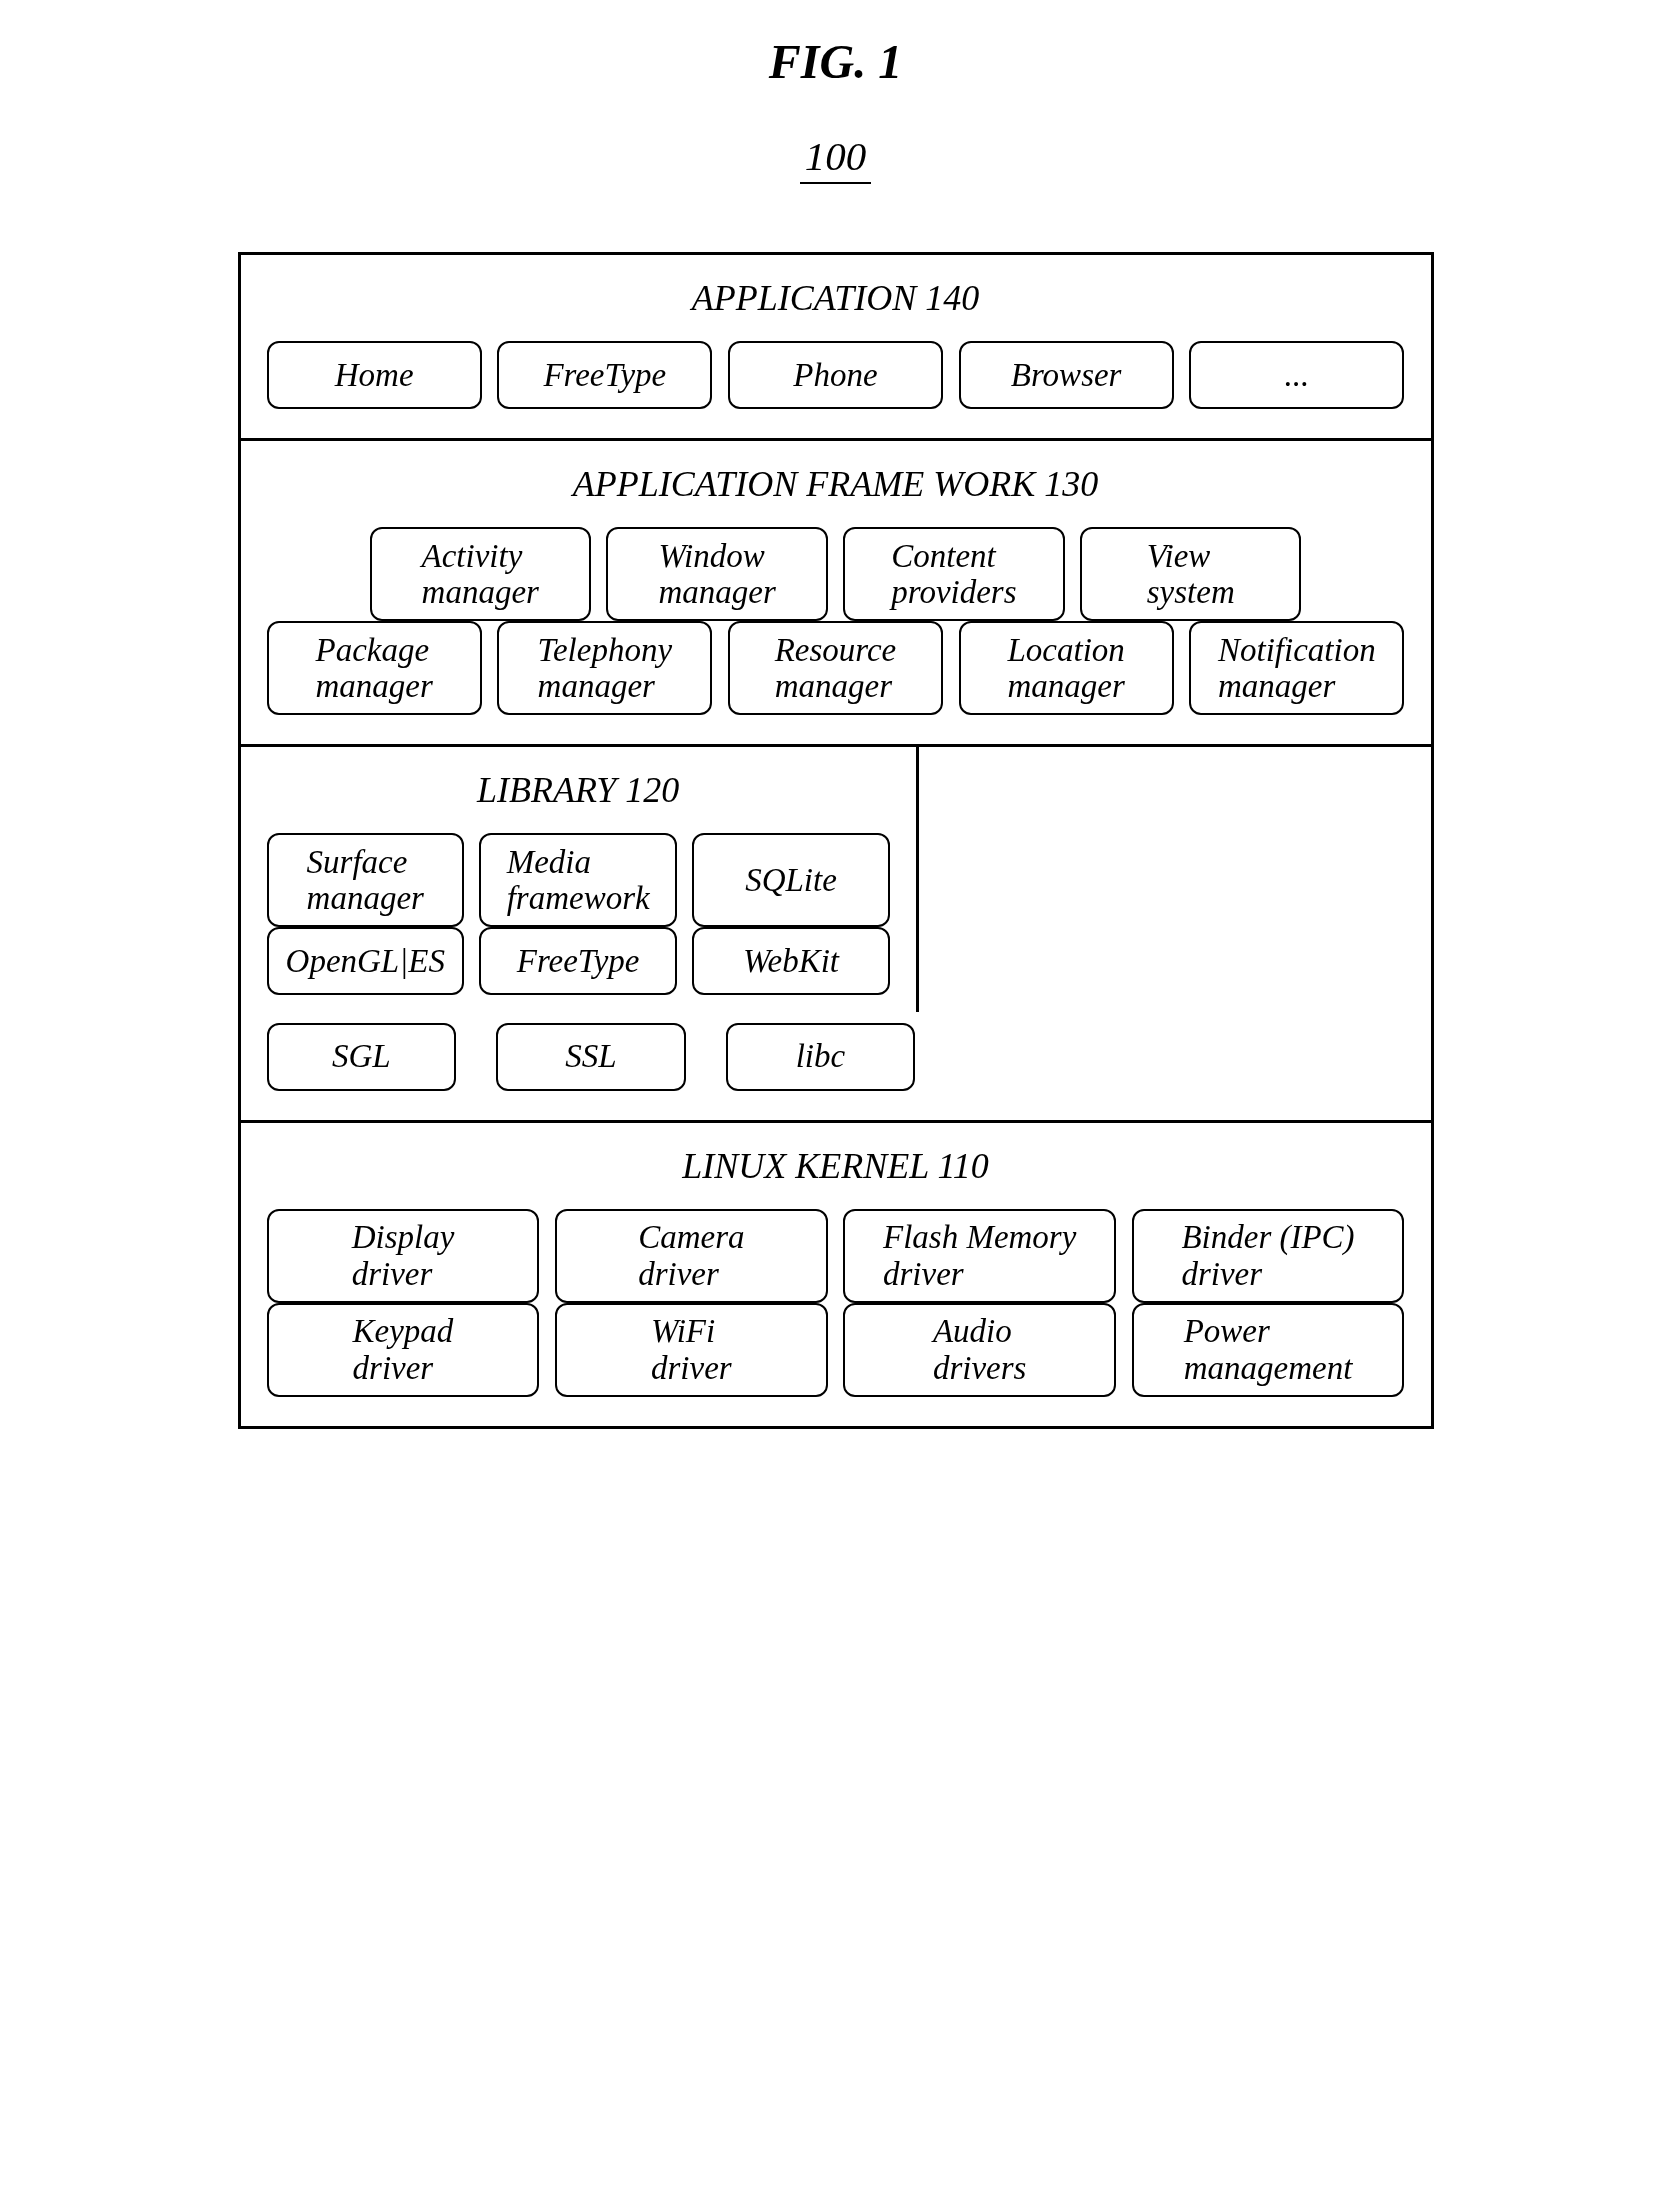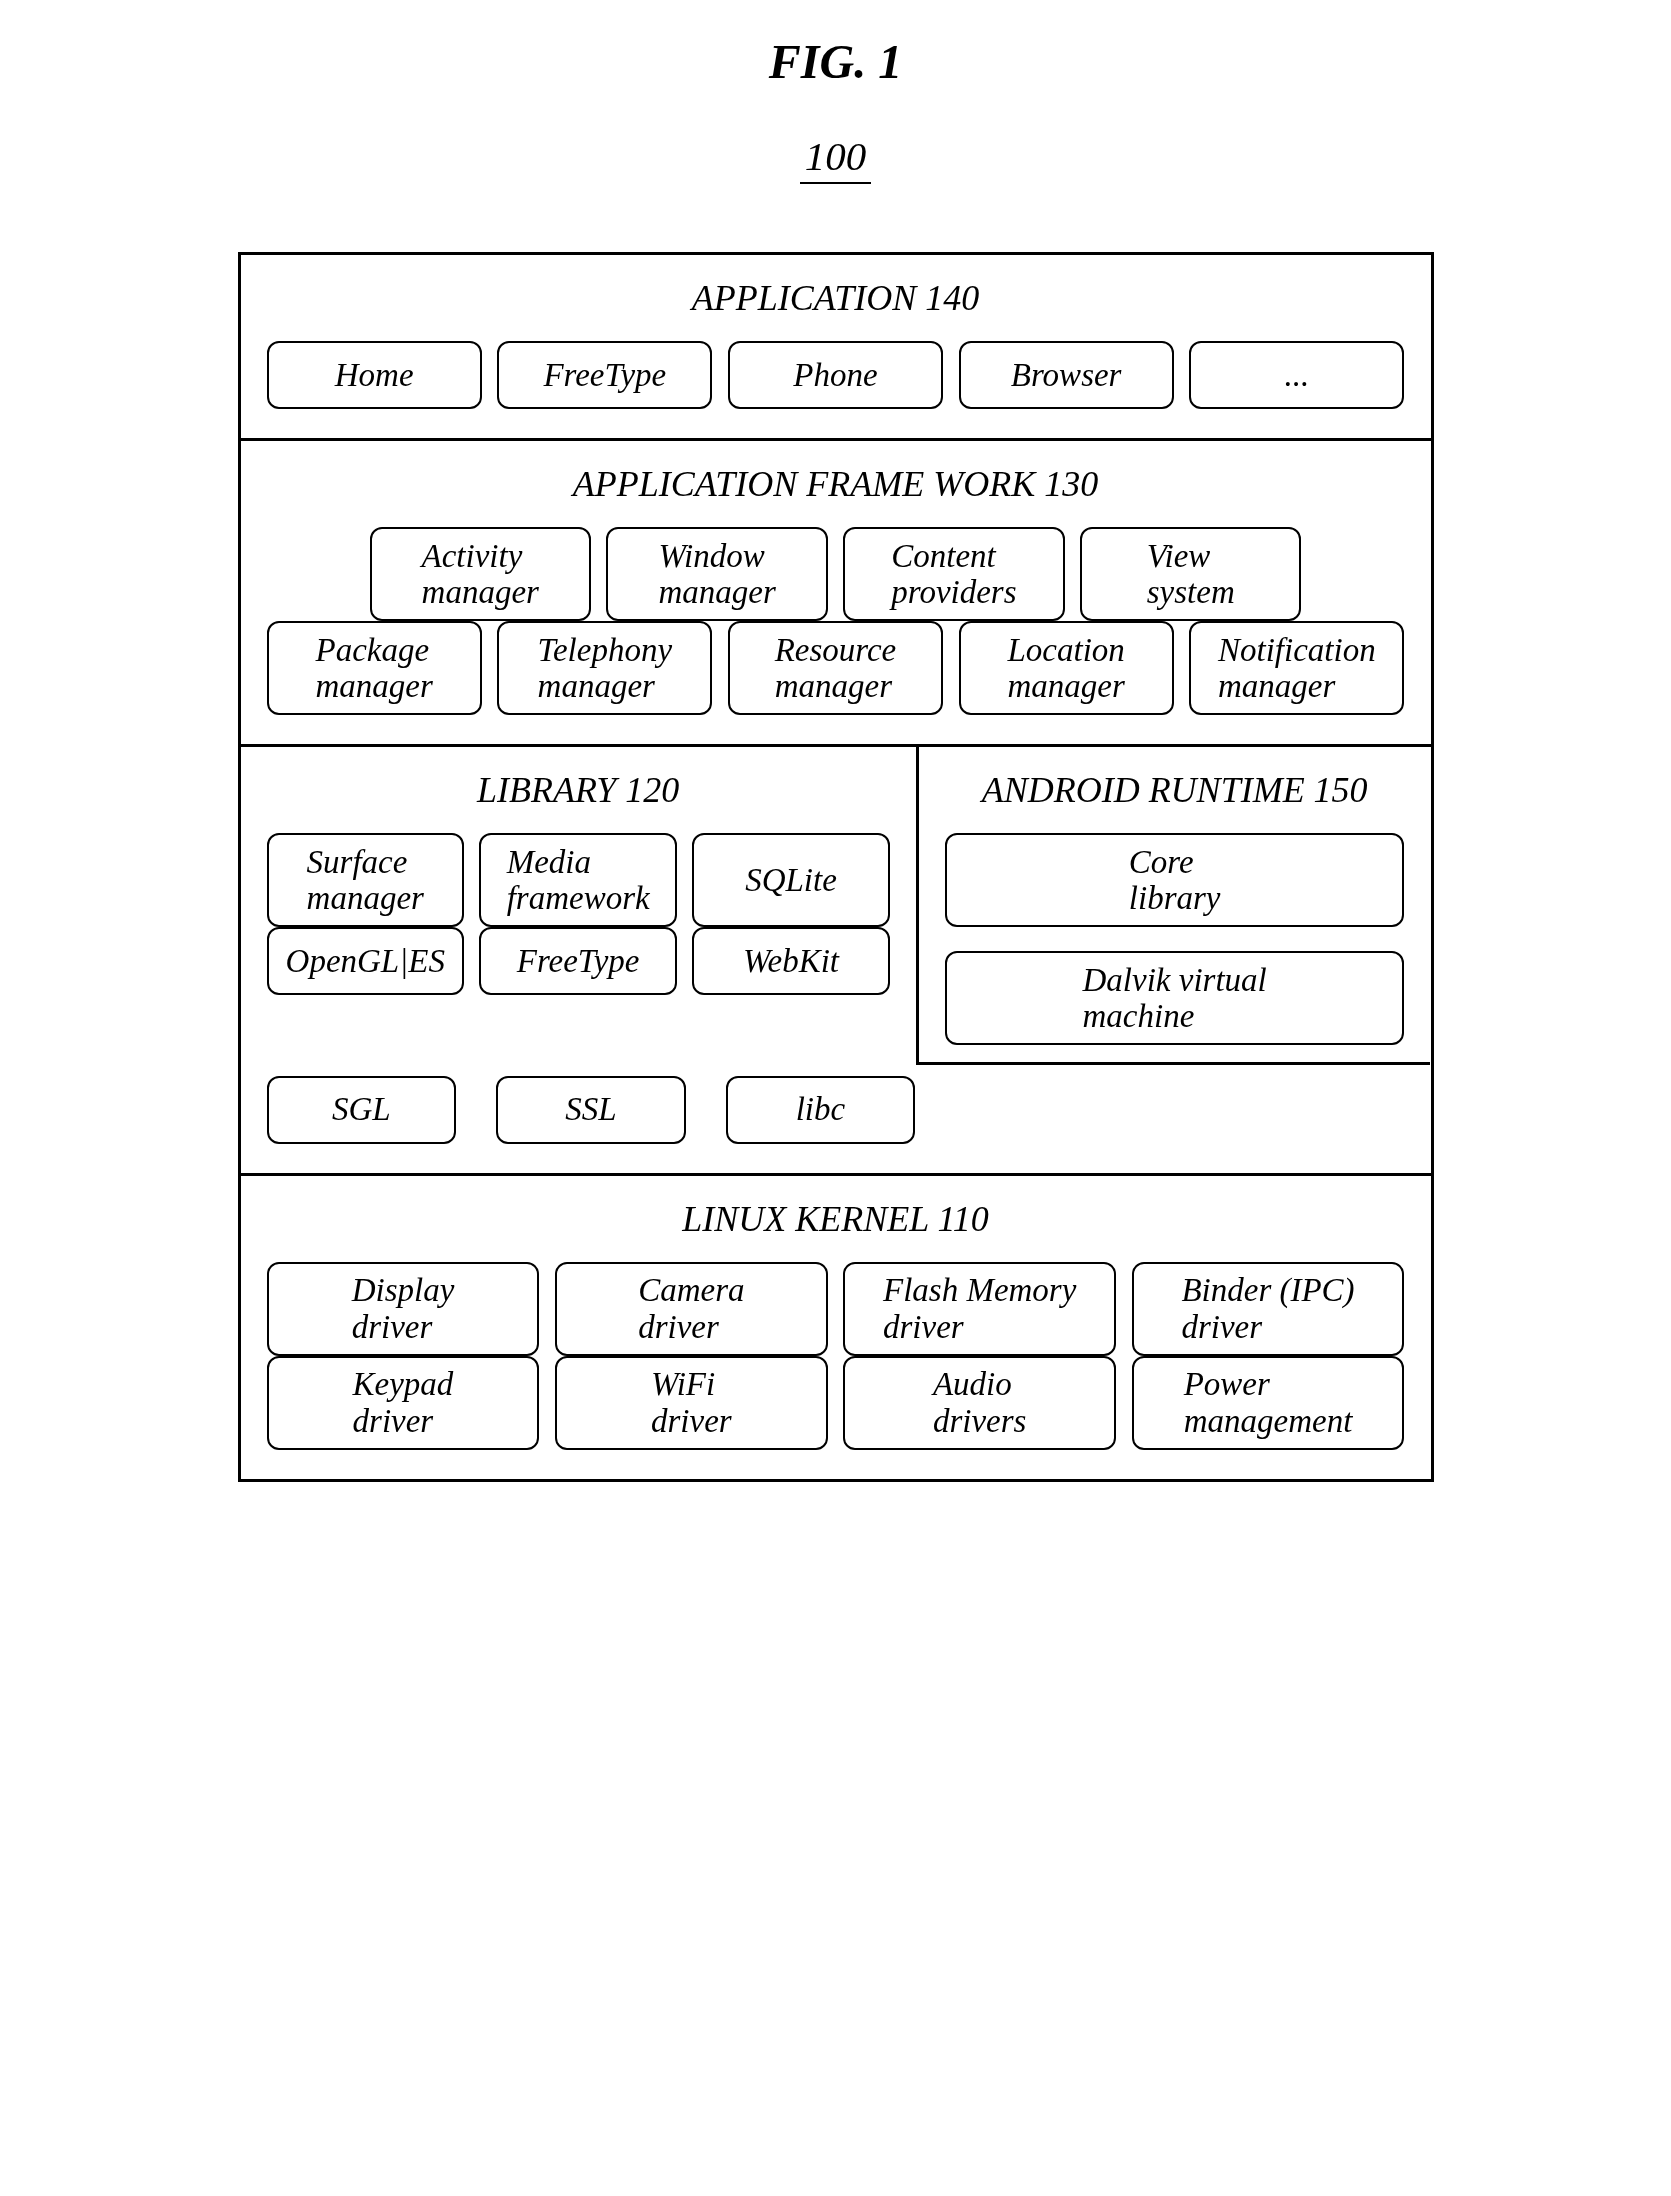--- a/index.html
+++ b/index.html
@@ -146,29 +146,20 @@
           <div class="box box-tall">Media<br>framework</div>
           <div class="box box-tall">SQLite</div>
         </div>
         <div class="row">
           <div class="box">OpenGL|ES</div>
           <div class="box">FreeType</div>
           <div class="box">WebKit</div>
         </div>
       </div>
 
-      <div class="runtime-panel">
-        <div class="layer-title">ANDROID RUNTIME 150</div>
-        <div class="rrow">
-          <div class="box box-tall">Core<br>library</div>
-        </div>
-        <div class="rrow">
-          <div class="box box-tall">Dalvik virtual<br>machine</div>
-        </div>
-      </div>
 
       <div class="lib-last">
         <div class="row">
           <div class="box">SGL</div>
           <div class="box">SSL</div>
           <div class="box">libc</div>
         </div>
       </div>
     </div>
 

